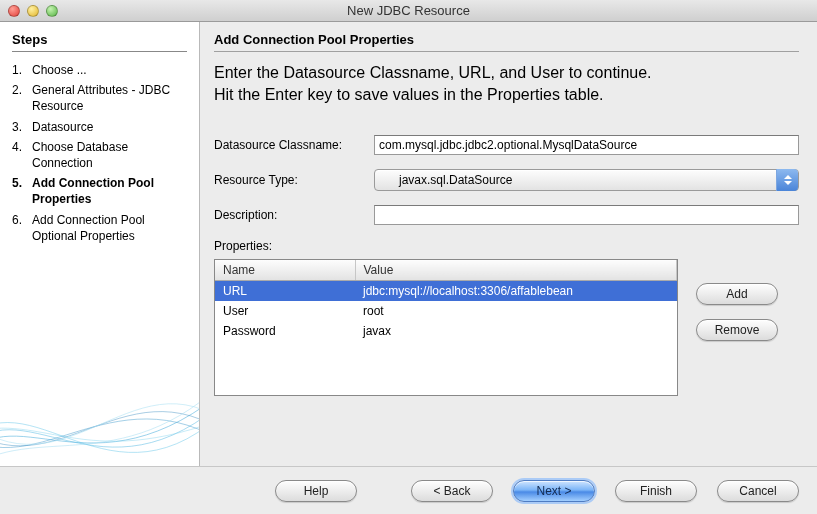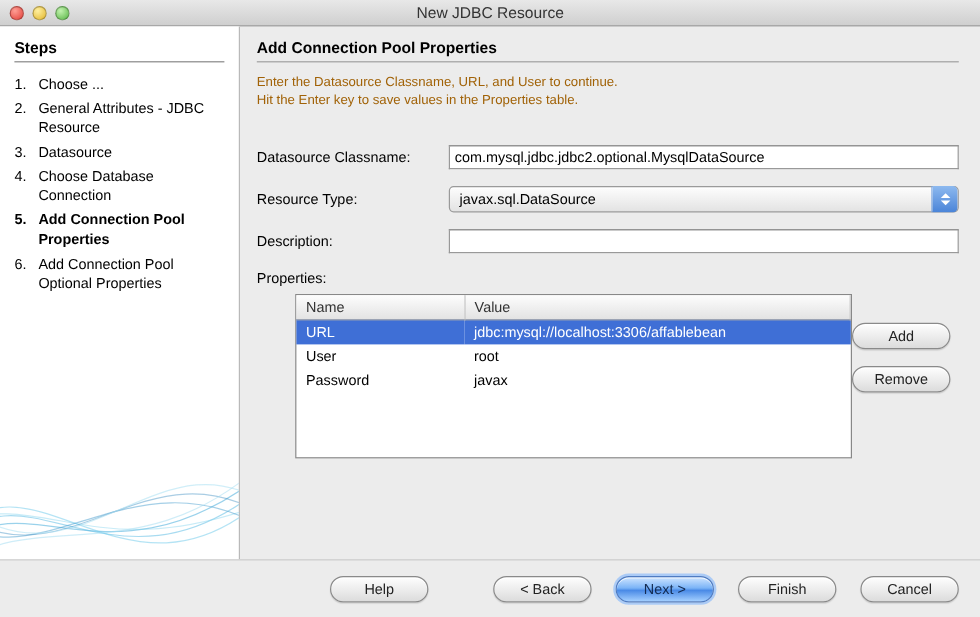--- a/index.html
+++ b/index.html
@@ -62,50 +62,50 @@
     }
     .main {
       flex: 1; padding: 10px 18px 0 14px; background: #ececec;
       display: flex; flex-direction: column;
     }
     .main-heading {
       font-weight: bold; font-size: 13px;
       border-bottom: 1px solid #a0a0a0;
       padding-bottom: 4px; margin-bottom: 10px;
     }
-    .instructions { font-size: 11px; line-height: 1.4; margin-bottom: 28px; color: #a16207; }
+    .instructions { font-size: 16px; line-height: 1.4; margin-bottom: 28px; color: #000000; }
     .form-row { display: flex; align-items: center; margin-bottom: 14px; }
     .form-row label { width: 160px; font-size: 12px; }
     .form-row input[type=text] {
       flex: 1; height: 20px; padding: 1px 4px;
       border: 1px solid #999; border-top-color: #7a7a7a;
       font-size: 12px; font-family: inherit; background: #fff;
     }
     .select-wrap {
       flex: 1; height: 22px;
       background: linear-gradient(#fdfdfd, #e3e3e3);
       border: 1px solid #9a9a9a; border-radius: 4px;
-      display: flex; align-items: center; padding: 0 24px 0 8px;
+      display: flex; align-items: center; padding: 0 24px 0 24px;
       position: relative; font-size: 12px;
       box-shadow: inset 0 1px 0 #fff;
     }
     .select-arrows {
       position: absolute; right: 0; top: -1px; bottom: -1px; width: 22px;
       background: linear-gradient(#8db9ef, #4a84d8);
       border-radius: 0 4px 4px 0;
       border-left: 1px solid #7ca6e0;
       display: flex; flex-direction: column; align-items: center; justify-content: center;
     }
     .select-arrows::before, .select-arrows::after {
       content: ""; width: 0; height: 0; border-left: 4px solid transparent; border-right: 4px solid transparent;
     }
     .select-arrows::before { border-bottom: 4px solid #fff; margin-bottom: 2px; }
     .select-arrows::after { border-top: 4px solid #fff; }
     .props-label { font-size: 12px; margin-bottom: 6px; }
-    .props-area { display: flex; align-items: flex-start; margin-left: 32px; }
+    .props-area { display: flex; gap: 18px; align-items: flex-start; }
     .table-wrap {
       width: 464px;
       border: 1px solid #888; background: #fff;
     }
     .tbl { width: 100%; border-collapse: collapse; font-size: 12px; }
     .tbl thead th {
       text-align: left; font-weight: normal;
       background: linear-gradient(#fdfdfd, #e3e3e3);
       border-bottom: 1px solid #aaa;
       border-right: 1px solid #c6c6c6;

